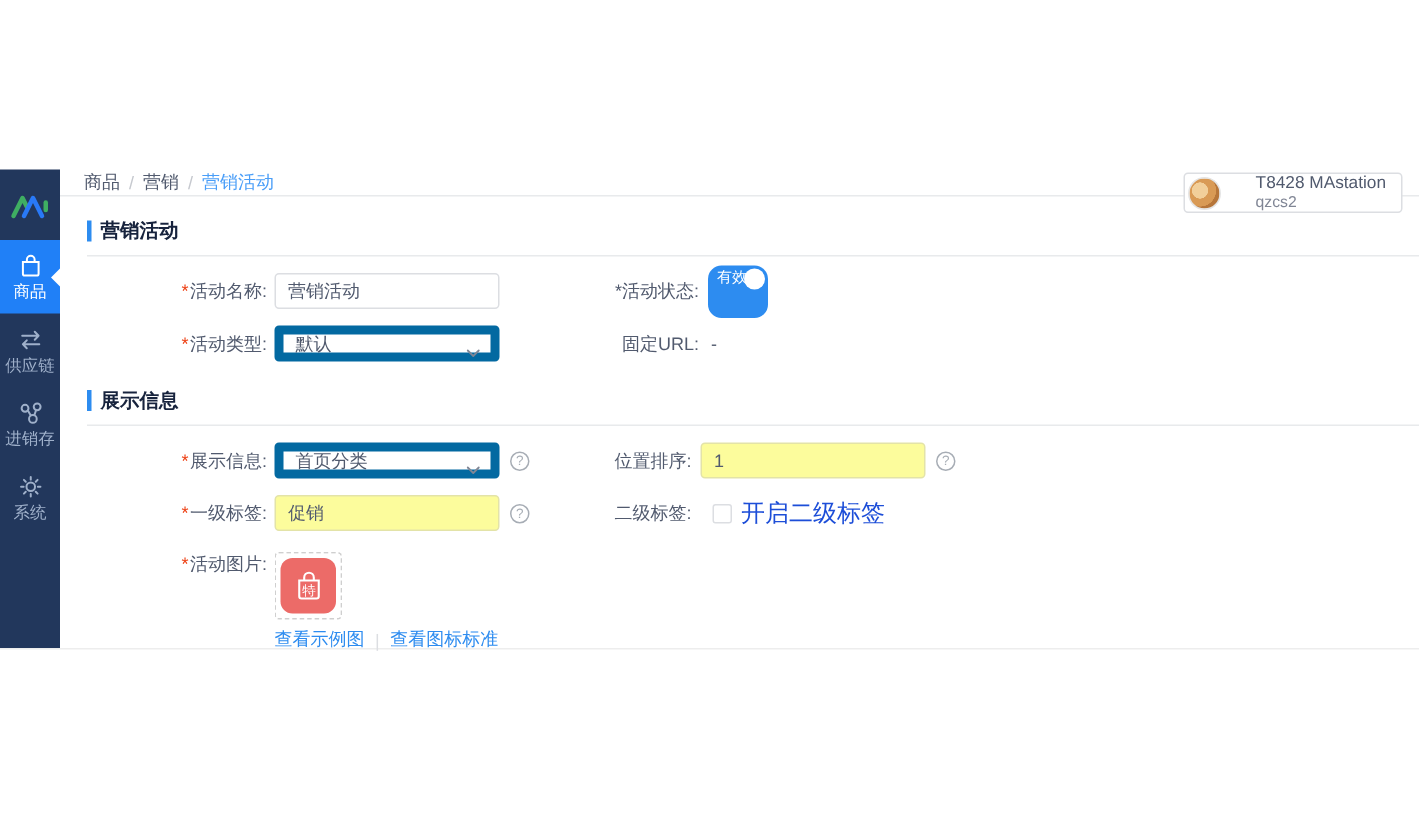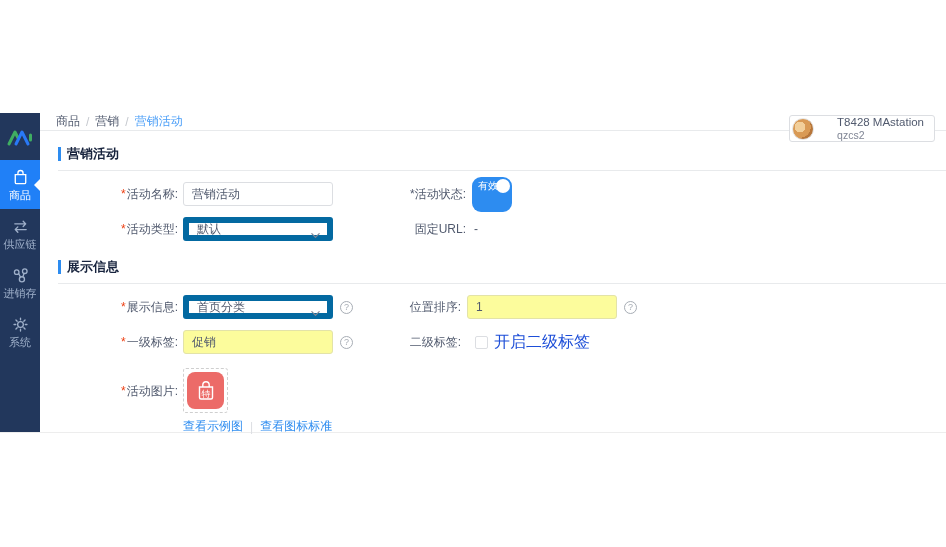--- a/index.html
+++ b/index.html
@@ -191,21 +191,21 @@
         <input class="inp yellow ctrl" value="促销" style="">
         <span class="help-icon">?</span>
         <span class="f-label2" style="width:108px;">二级标签:</span>
         <span class="checkbox-wrap">
           <span class="checkbox"></span>
           <span class="checkbox-label">开启二级标签</span>
         </span>
       </div>
 
       <div class="image-row">
-        <span class="f-label" style="margin-top:15px;text-align:right;"><span class="req">*</span><span>活动图片:</span></span>
+        <span class="f-label" style="text-align:right;"><span class="req">*</span><span>活动图片:</span></span>
         <div class="image-col">
           <div class="upload-box">
             <div class="promo-icon">
               <svg width="26" height="26" viewBox="0 0 26 26" fill="none">
                 <path d="M6.5 9 h13 v10.5 a1.5 1.5 0 0 1 -1.5 1.5 h-10 a1.5 1.5 0 0 1 -1.5 -1.5 z" stroke="#ffffff" stroke-width="1.4"></path>
                 <path d="M9.8 9 V7 a3.2 3.2 0 0 1 6.4 0 V9" stroke="#ffffff" stroke-width="1.4"></path>
                 <text x="13" y="18.5" text-anchor="middle" font-size="9" fill="#ffffff" font-family="Liberation Sans, sans-serif">特</text>
               </svg>
             </div>
           </div>

